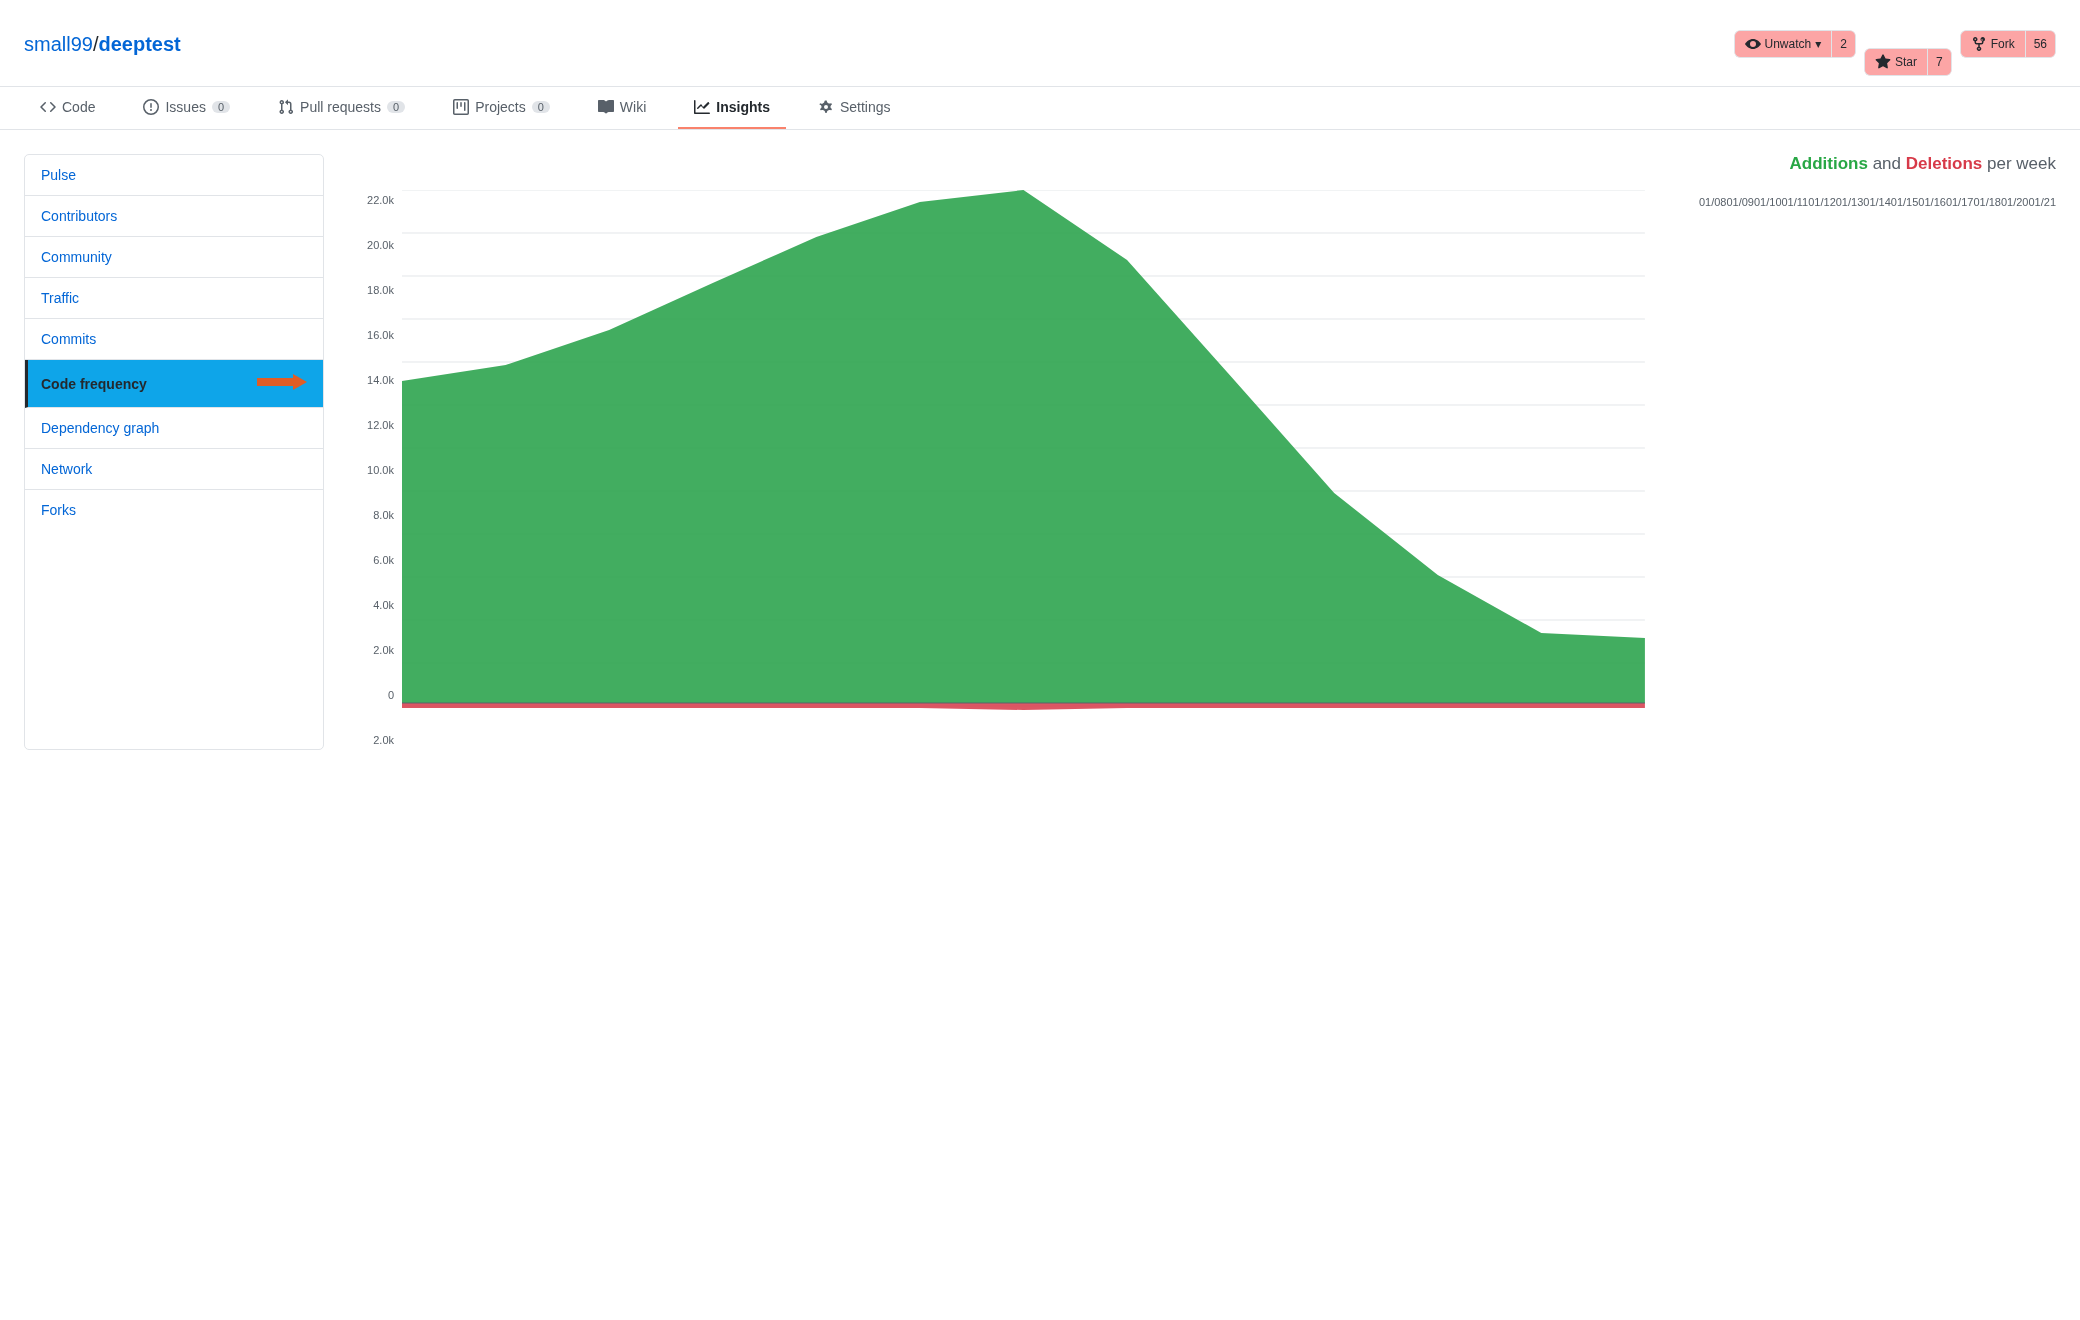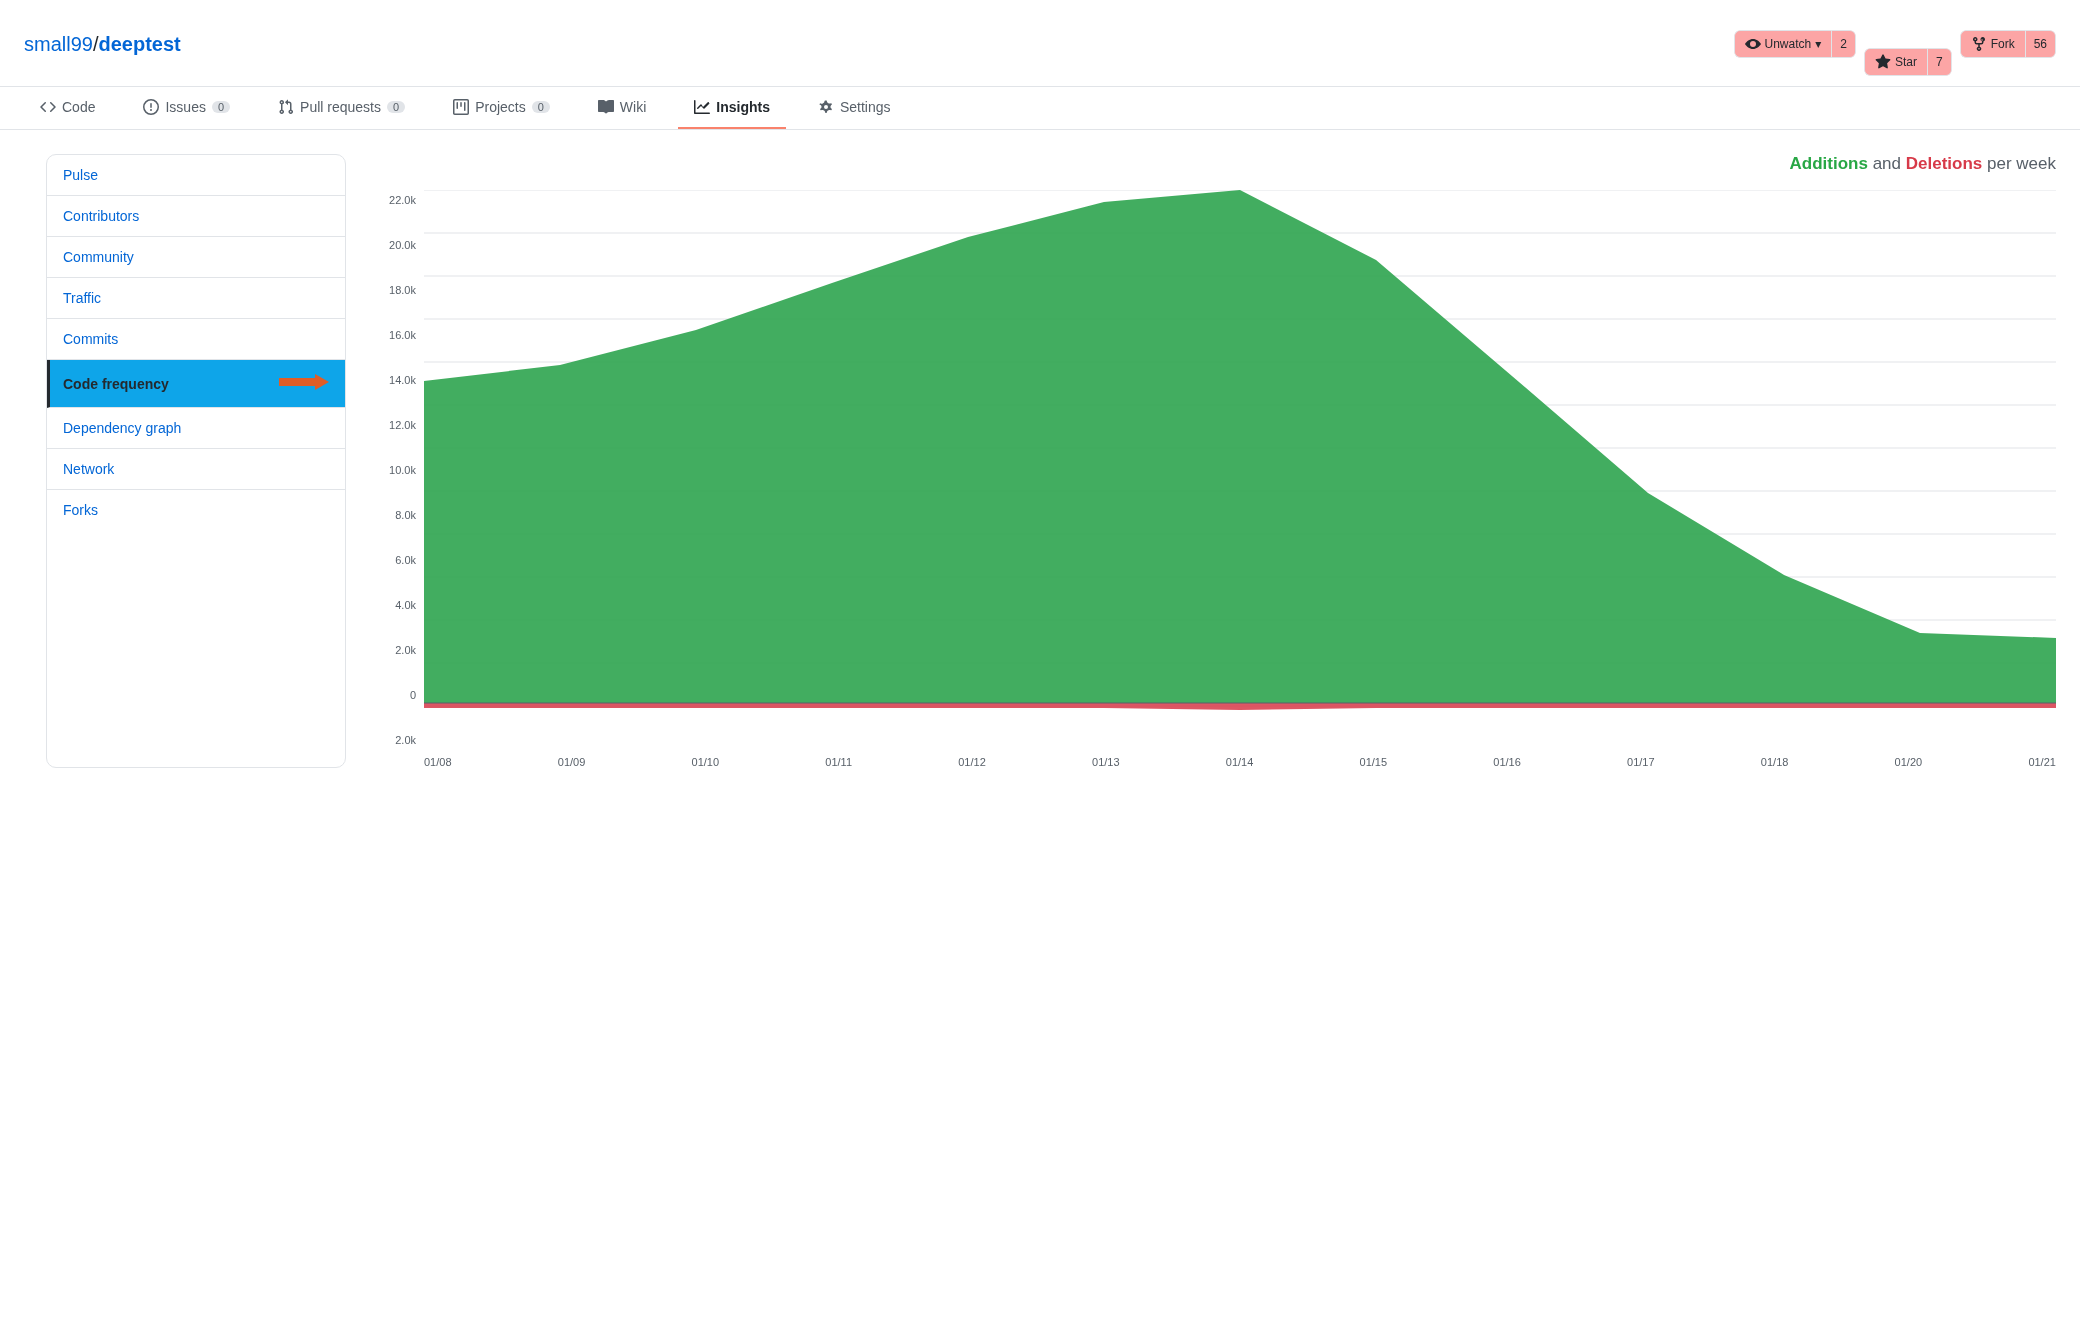--- a/index.html
+++ b/index.html
@@ -19,21 +19,21 @@
     
     .nav-tabs { display: flex; align-items: center; padding: 0 24px; border-bottom: 1px solid #e1e4e8; gap: 16px; }
     .nav-tab { display: flex; align-items: center; gap: 6px; padding: 12px 16px; font-size: 14px; color: #586069; text-decoration: none; border-bottom: 2px solid transparent; cursor: pointer; }
     .nav-tab.active { color: #24292e; border-bottom: 2px solid #f9826c; font-weight: 600; }
     .nav-tab .badge { background: #e1e4e8; border-radius: 20px; padding: 0 6px; font-size: 11px; }
 
     
     .main-content { display: flex; padding: 24px; gap: 24px; }
 
     
-    .sidebar { width: 300px; flex-shrink: 0; border: 1px solid #e1e4e8; border-radius: 10px; overflow: hidden; margin-left: 22px; }
+    .sidebar { width: 300px; flex-shrink: 0; border: 1px solid #e1e4e8; border-radius: 5px; overflow: hidden; }
     .sidebar-item { padding: 12px 16px; border-bottom: 1px solid #e1e4e8; cursor: pointer; display: flex; align-items: center; }
     .sidebar-item:last-child { border-bottom: none; }
     .sidebar-item a { color: #0366d6; text-decoration: none; font-size: 14px; }
     .sidebar-item.active { background: #0ea5e9; border-left: 3px solid #24292e; }
     .sidebar-item.active a { color: #24292e; font-weight: 600; }
 
     
     .arrow-indicator { display: inline-block; margin-left: 24px; }
 
     
@@ -166,21 +166,21 @@
   </div>
 
   <div class="chart-area">
     <div class="chart-legend">
       <span class="additions">Additions</span>
       <span> and </span>
       <span class="deletions">Deletions</span>
       <span> per week</span>
     </div>
 
-    <div style="display: flex; flex-direction: column; width: 100%;">
+    <div style="display: flex; width: 100%;">
       <div style="display: flex; width: 100%;">
 
         <div style="width: 54px; display: flex; flex-direction: column; justify-content: space-between; align-items: flex-end; padding-right: 8px; font-size: 11px; color: #586069; height: 560px; padding-top: 4px; padding-bottom: 4px;">
           <span>22.0k</span>
           <span>20.0k</span>
           <span>18.0k</span>
           <span>16.0k</span>
           <span>14.0k</span>
           <span>12.0k</span>
           <span>10.0k</span>

